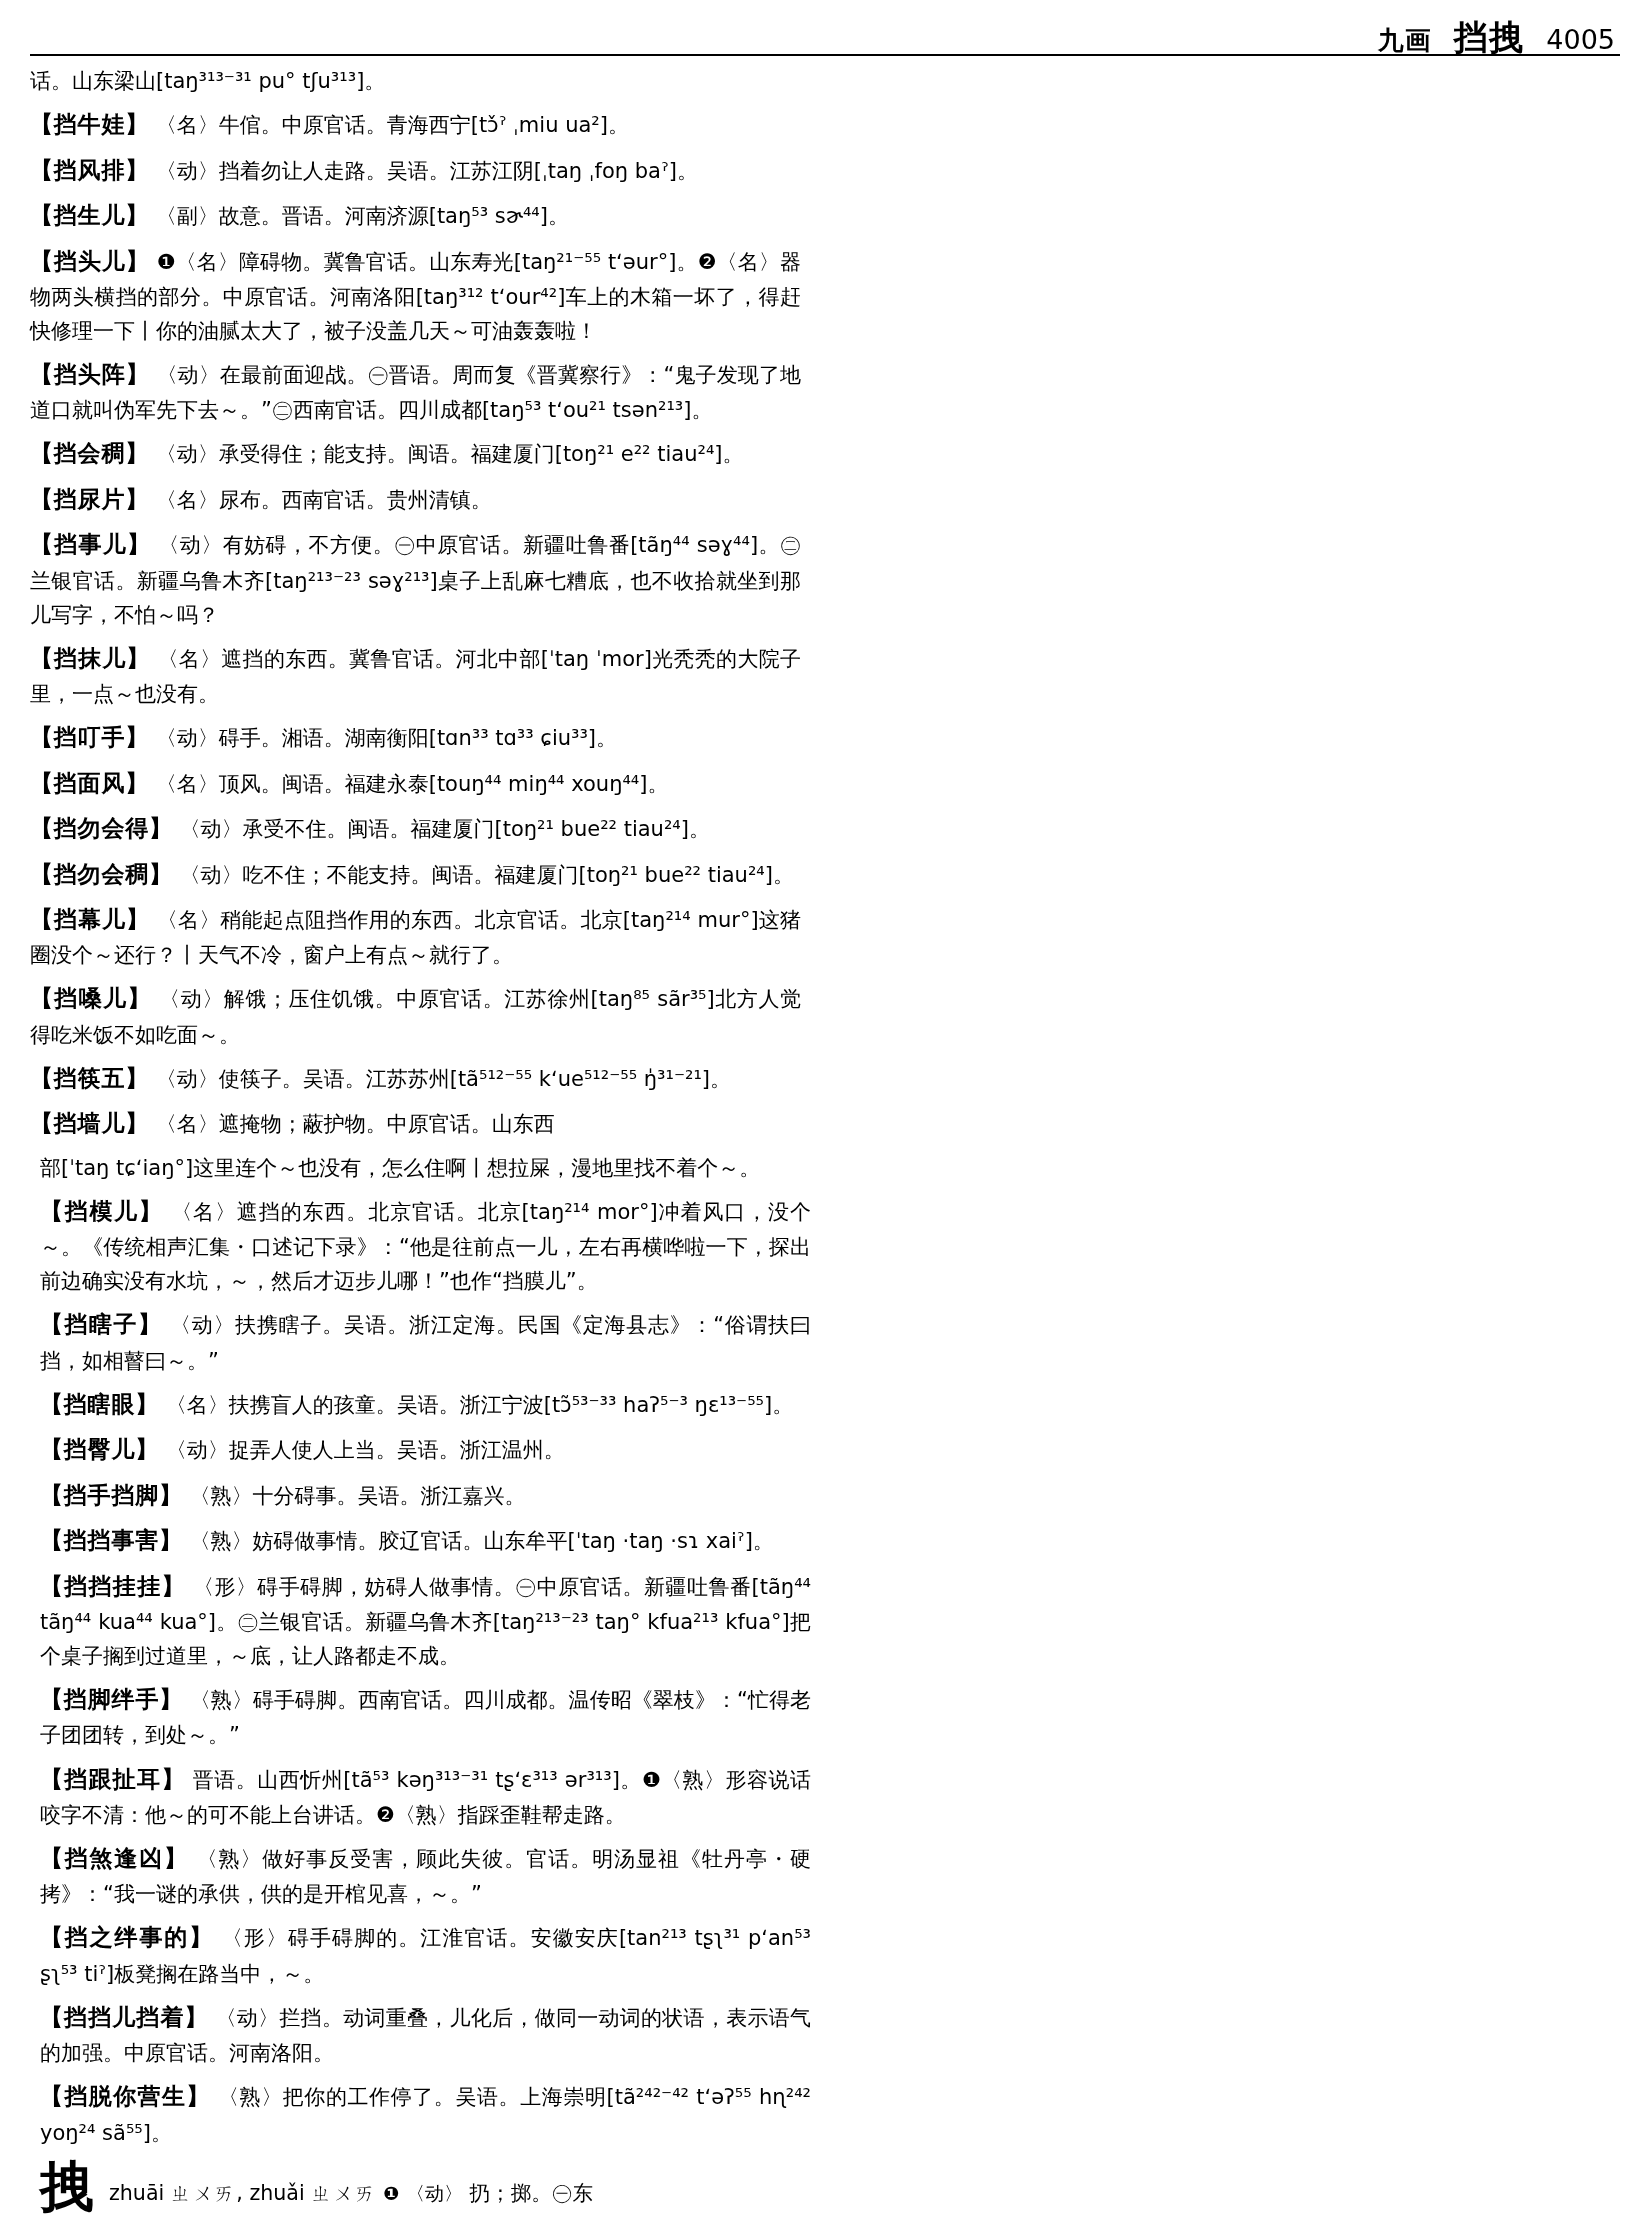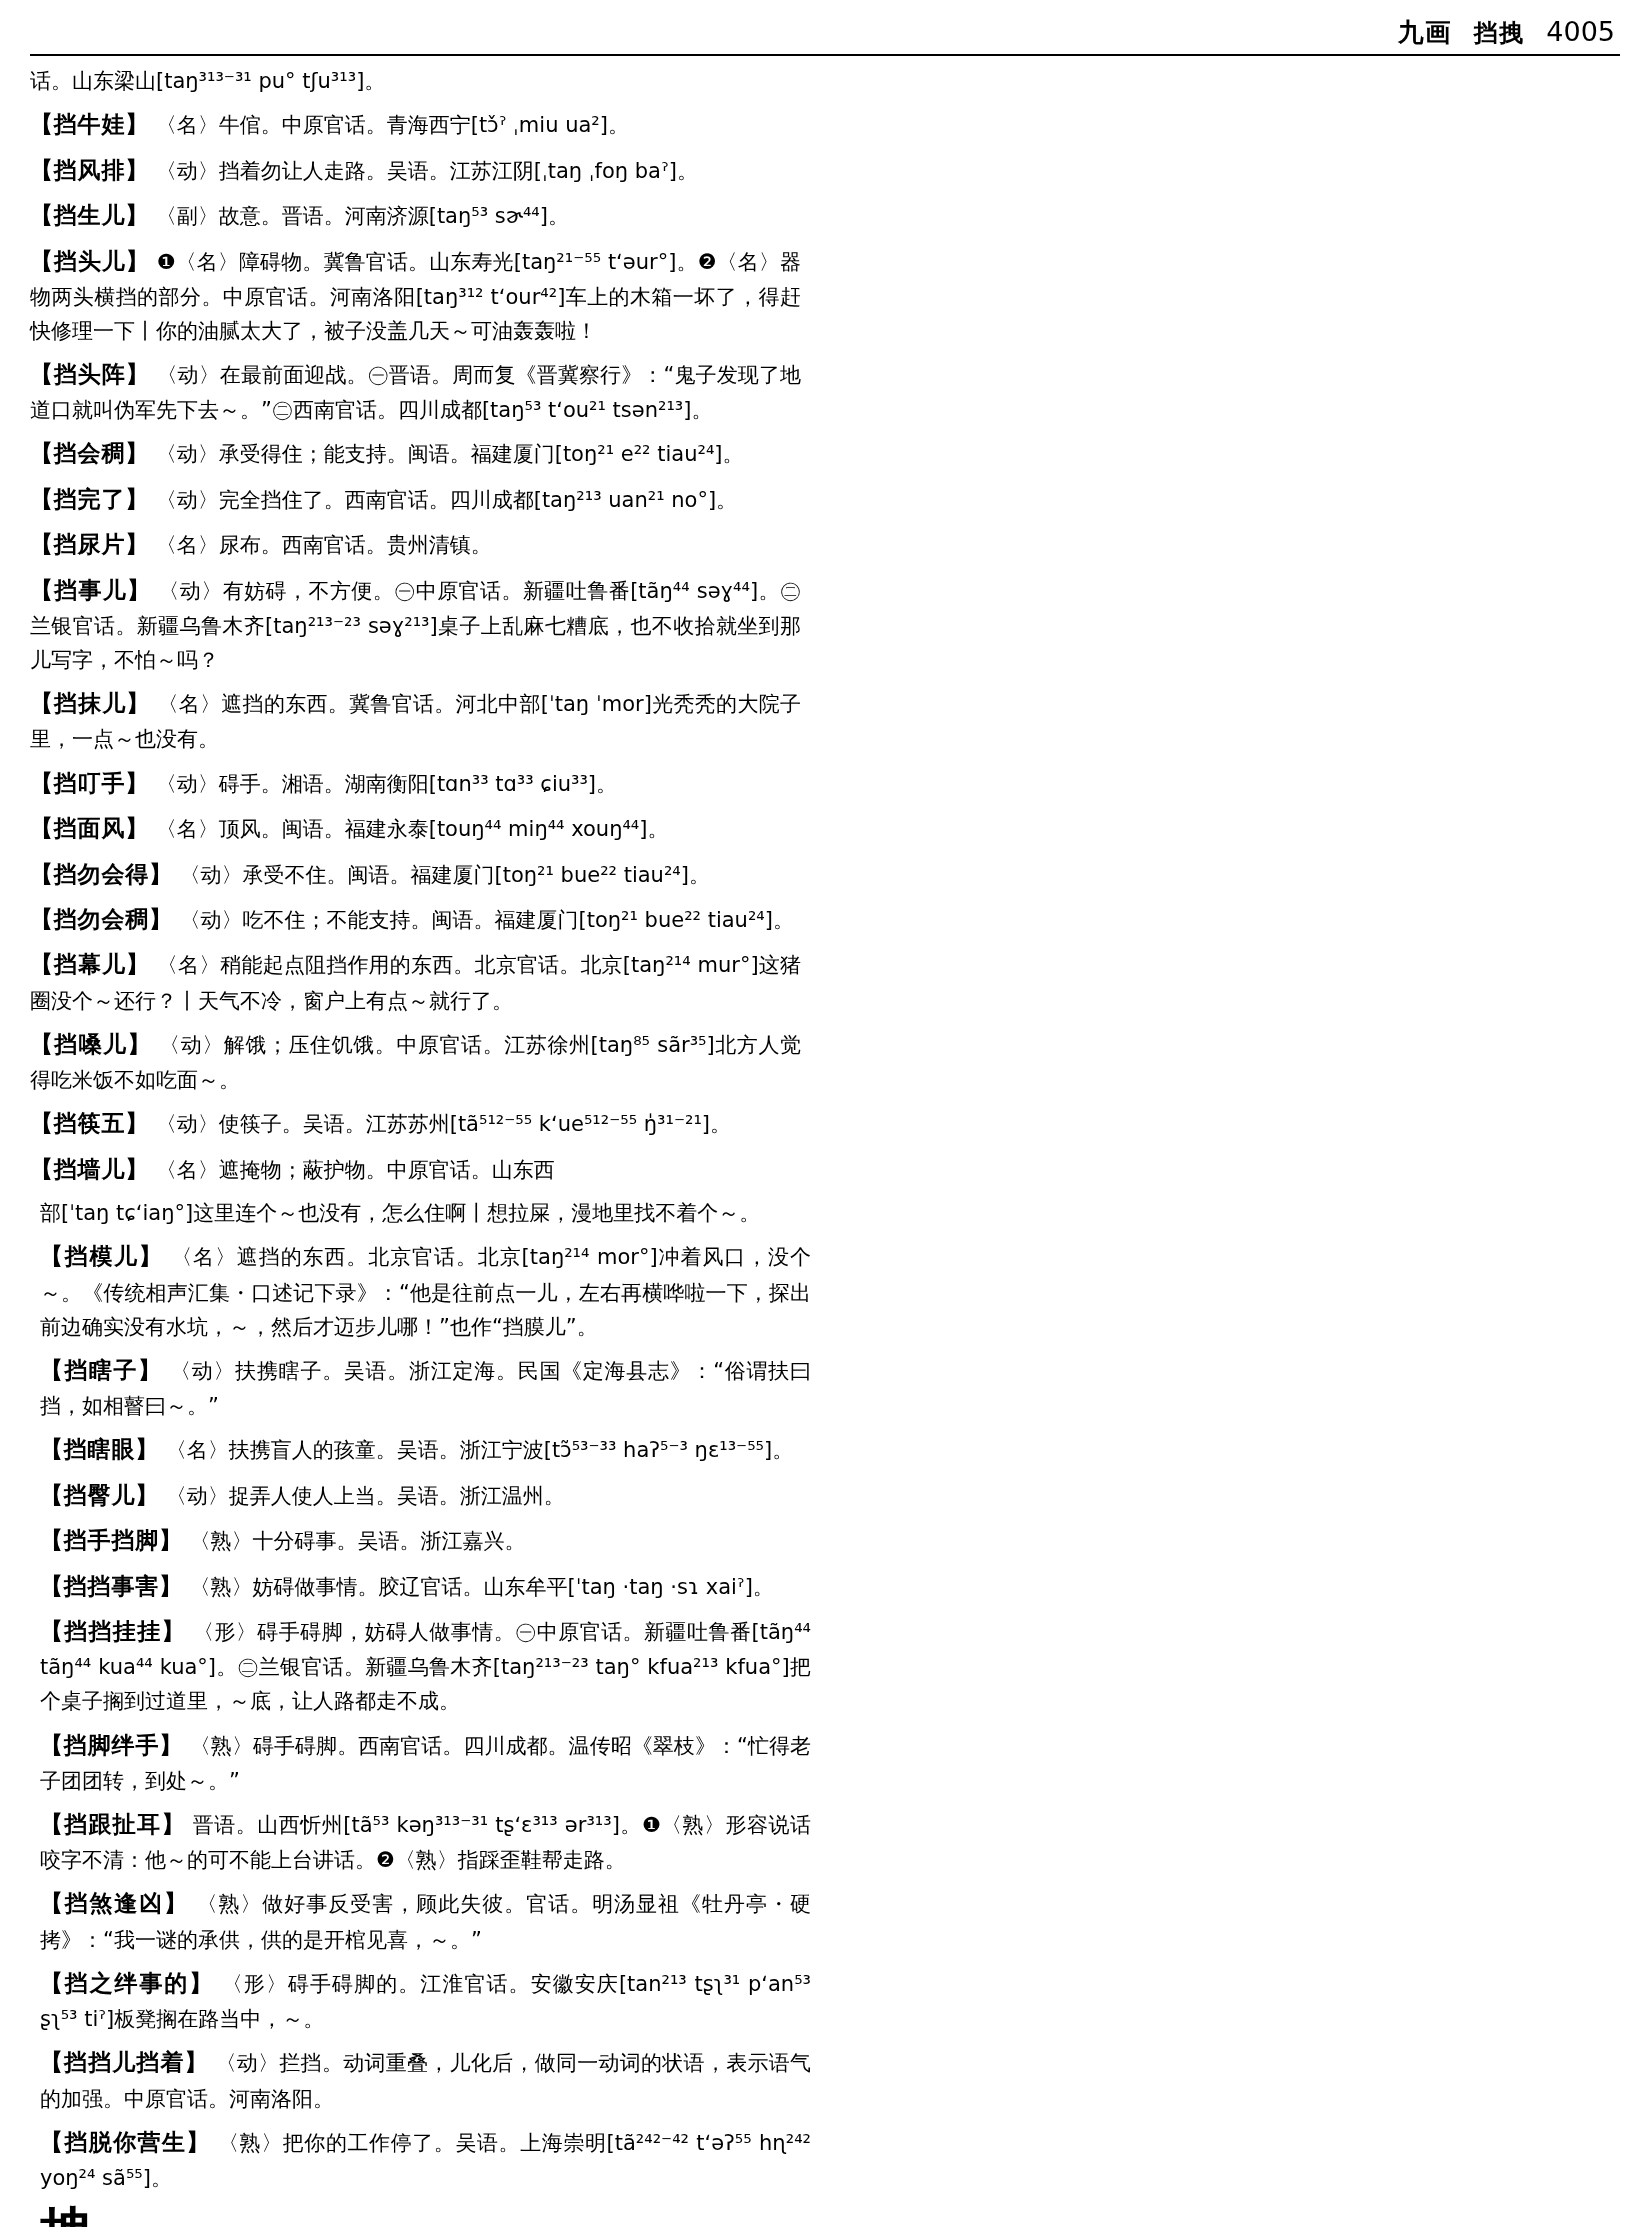--- a/index.html
+++ b/index.html
@@ -29,21 +29,21 @@
     top: 15px;
     right: 35px;
     font-size: 25.6px;
     font-weight: bold;
     letter-spacing: 1.6px;
     display: flex;
     align-items: baseline;
     gap: 21.4px;
   }
   .header .hdr-strokes { font-size: 25.6px; }
-  .header .hdr-char { font-size: 24px; }
+  .header .hdr-char { font-size: 34px; }
   .header .hdr-page {
     font-size: 27px;
     font-weight: normal;
     letter-spacing: 0;
   }
   .rule-top {
     position: absolute;
     top: 54px;
     left: 30px;
     right: 30px;
@@ -154,24 +154,20 @@
       <div class="entry">
         <span class="headword">【挡头阵】</span>
         <span>〈动〉在最前面迎战。㊀晋语。周而复《晋冀察行》：“鬼子发现了地道口就叫伪军先下去～。”㊁西南官话。四川成都[taŋ⁵³ tʻou²¹ tsən²¹³]。</span>
       </div>
 
       <div class="entry">
         <span class="headword">【挡会稠】</span>
         <span>〈动〉承受得住；能支持。闽语。福建厦门[toŋ²¹ e²² tiau²⁴]。</span>
       </div>
 
-      <div class="entry">
-        <span class="headword">【挡完了】</span>
-        <span>〈动〉完全挡住了。西南官话。四川成都[taŋ²¹³ uan²¹ no°]。</span>
-      </div>
 
       <div class="entry">
         <span class="headword">【挡尿片】</span>
         <span>〈名〉尿布。西南官话。贵州清镇。</span>
       </div>
 
       <div class="entry">
         <span class="headword">【挡事儿】</span>
         <span>〈动〉有妨碍，不方便。㊀中原官话。新疆吐鲁番[tãŋ⁴⁴ səɣ⁴⁴]。㊁兰银官话。新疆乌鲁木齐[taŋ²¹³⁻²³ səɣ²¹³]桌子上乱麻七糟底，也不收拾就坐到那儿写字，不怕～吗？</span>
       </div>

